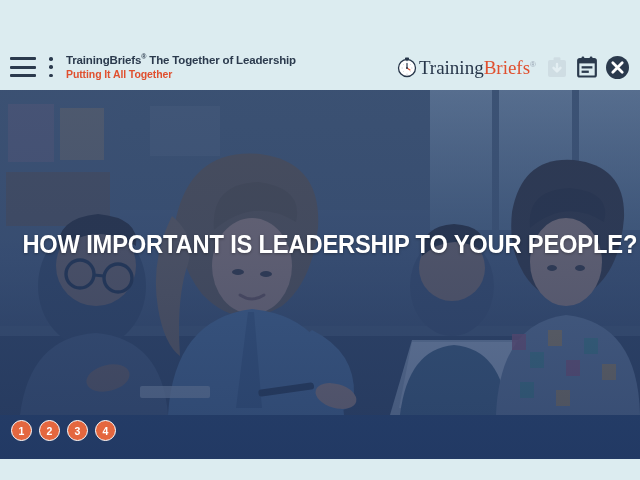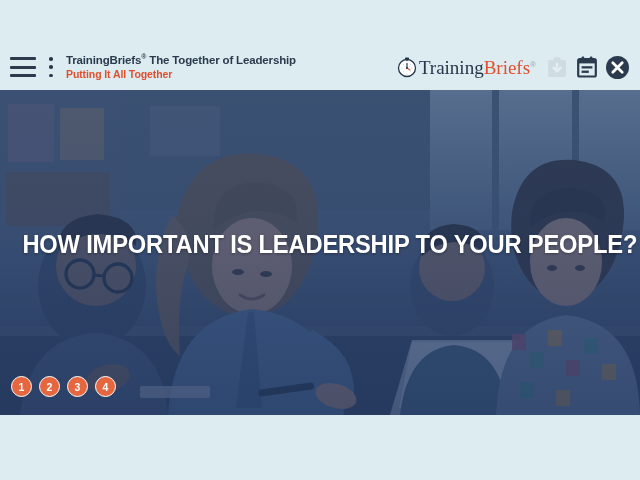--- a/index.html
+++ b/index.html
@@ -110,21 +110,21 @@
   .act {
     width: 30px; height: 30px;
     display: flex; align-items: center; justify-content: center;
   }
   #close-btn { margin-right: 8px; cursor: pointer; }
 
   
   #stage {
     position: absolute;
     left: 0; top: 90px;
-    width: 640px; height: 325px;
+    width: 640px; height: 369px;
     overflow: hidden;
     background: #2e4a70;
   }
   #scene { position: absolute; inset: 0; }
 
   
   #overlay {
     position: absolute; inset: 0;
     background: linear-gradient(180deg,
         rgba(38,64,110,0.60) 0%,

